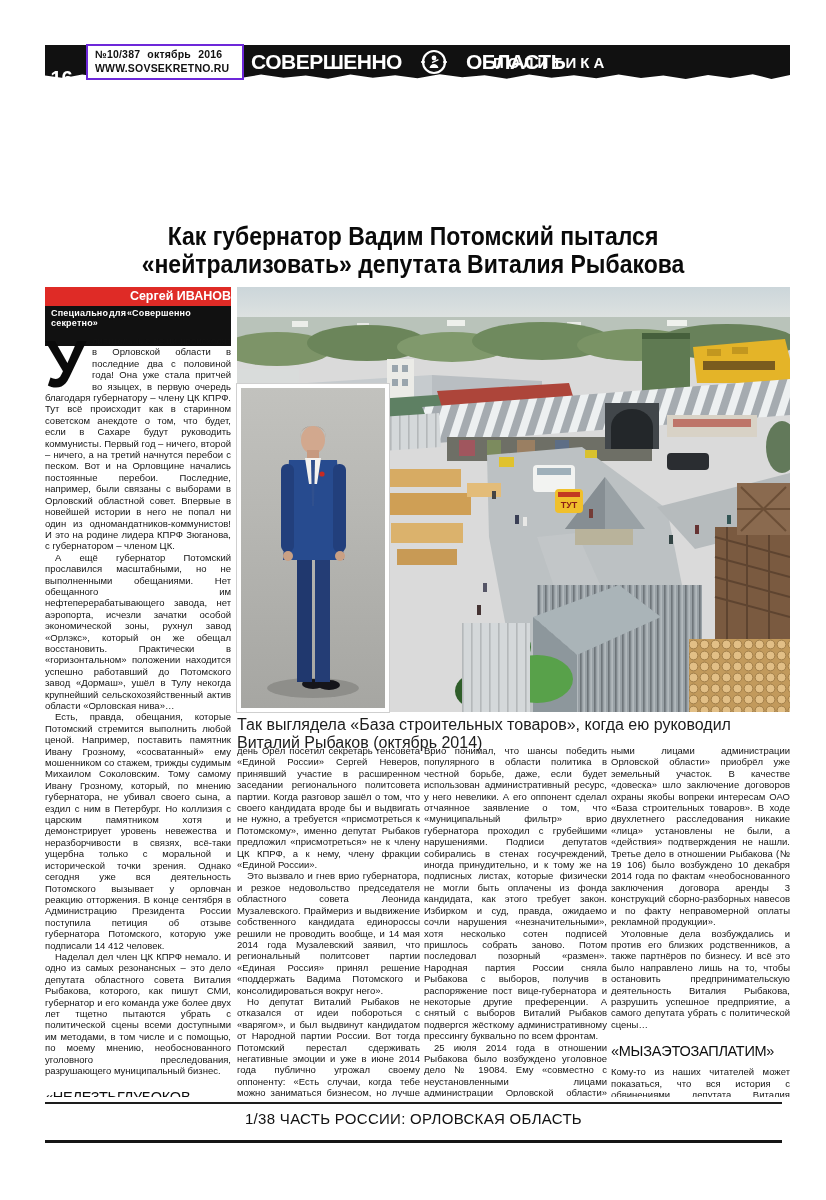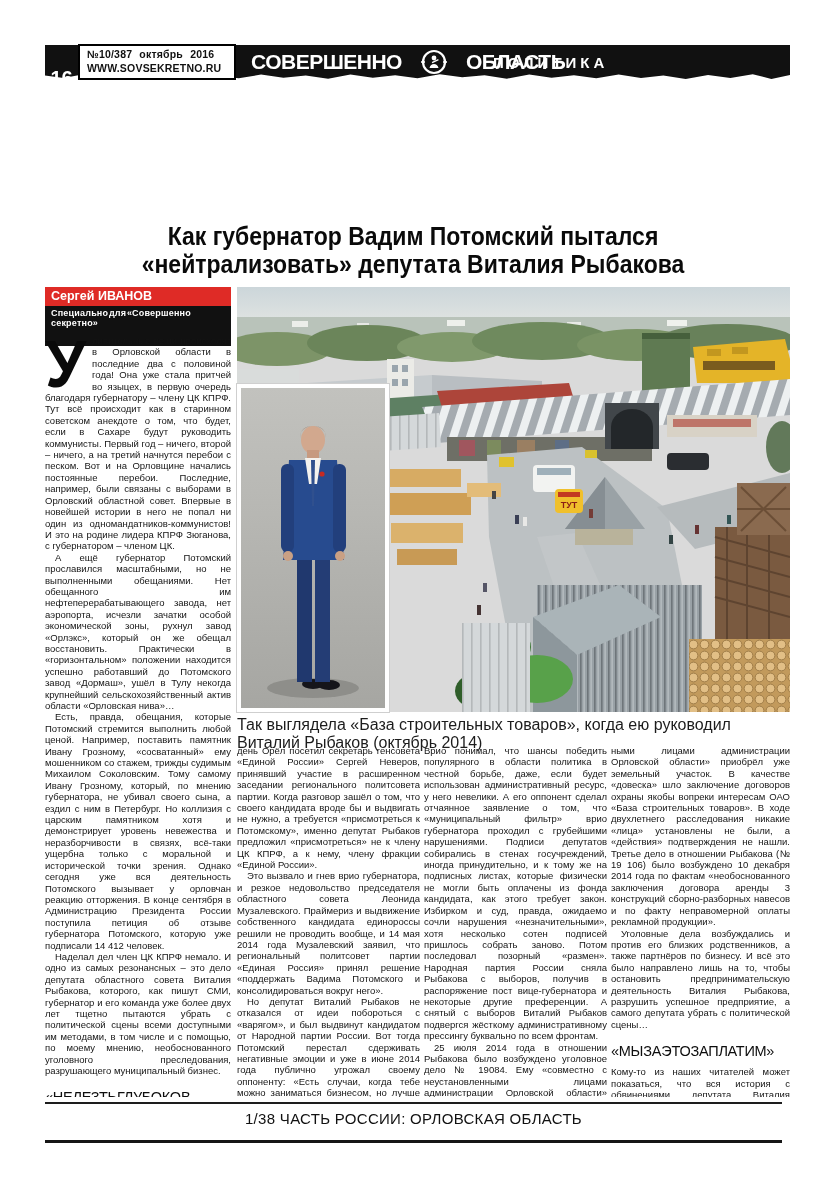--- a/index.html
+++ b/index.html
@@ -5,41 +5,41 @@
   html,body{margin:0;padding:0;background:#ffffff;}
   .page{position:relative;width:826px;height:1200px;background:#fff;overflow:hidden;
         font-family:"Liberation Sans",sans-serif;color:#141414;}
 
   
   .topbar{position:absolute;left:45px;top:45px;width:745px;height:34px;}
   .topbar-bg{position:absolute;inset:0;background:#111;
     clip-path:polygon(0 0,100% 0,100% 88%,97.5% 100%,95% 86%,92% 97%,89% 88%,86% 100%,83% 90%,80% 97%,77% 87%,74% 98%,71% 89%,68% 96%,65% 87%,62% 99%,59% 89%,56% 95%,53% 86%,50% 98%,47% 89%,44% 96%,41% 87%,38% 99%,35% 90%,32% 96%,29% 87%,26% 98%,23% 90%,20% 95%,17% 86%,14% 97%,11% 88%,8% 96%,5% 87%,2.5% 97%,0 90%);}
   .pagenum{position:absolute;left:0;top:0;width:33px;height:34px;display:flex;align-items:center;
     justify-content:center;color:#fff;font-weight:700;font-size:20px;margin-top:16px;}
-  .issuebox{position:absolute;left:33px;top:-1px;width:158px;height:36px;background:#fff;
-    border:2px solid #000000;box-sizing:border-box;padding:2px 0 0 7px;}
+  .issuebox{position:absolute;left:41px;top:-1px;width:158px;height:36px;background:#fff;
+    border:2px solid #6d28d9;box-sizing:border-box;padding:2px 0 0 7px;}
   .issuebox div{font-size:10.5px;font-weight:700;line-height:13.5px;letter-spacing:.2px;word-spacing:4px;color:#111;}
   .masthead{position:absolute;left:206px;top:0;height:34px;display:flex;align-items:center;gap:19px;
     color:#fff;font-weight:700;font-size:21px;letter-spacing:-.5px;}
   .masthead svg{display:block;}
   .section-label{position:absolute;left:448px;top:0;height:34px;display:flex;align-items:center;
     color:#fff;font-weight:700;font-size:15px;letter-spacing:4px;}
 
   
   .headline{position:absolute;left:0;top:84px;width:826px;text-align:center;color:#0a0a0a;}
   .headline-line{display:block;font-weight:700;font-size:61px;line-height:66px;letter-spacing:-1px;
     transform:scaleX(.8);transform-origin:50% 50%;white-space:nowrap;}
   .subtitle{position:absolute;left:0;top:222px;width:826px;text-align:center;color:#0a0a0a;}
   .subtitle-line{display:block;font-weight:700;font-size:25px;line-height:28px;
     transform:scaleX(.92);transform-origin:50% 50%;white-space:nowrap;}
 
   
   .byline{position:absolute;left:45px;top:287px;width:186px;}
   .byline-author{background:#df2b26;color:#fff;font-weight:700;font-size:12.5px;
-    padding:2px 0 3px 6px;}
+    padding:2px 0 3px 6px;text-align:right;}
   .byline-credit{background:#111;color:#fff;font-weight:700;font-size:9px;
     padding:2px 0 18px 6px;word-spacing:-2px;letter-spacing:.2px;}
 
   
   .photo{position:absolute;left:237px;top:287px;width:553px;height:425px;background:#dadada;}
   .photo svg.aerial{position:absolute;inset:0;}
   .inset{position:absolute;left:0;top:97px;width:152px;height:328px;border:4px solid #fff;
     box-sizing:border-box;outline:1px solid #cfcfcf;background:#b3b3af;}
   .inset svg{display:block;width:100%;height:100%;}
   .caption{position:absolute;left:237px;top:716px;width:553px;font-size:16px;color:#1c1c1c;}

